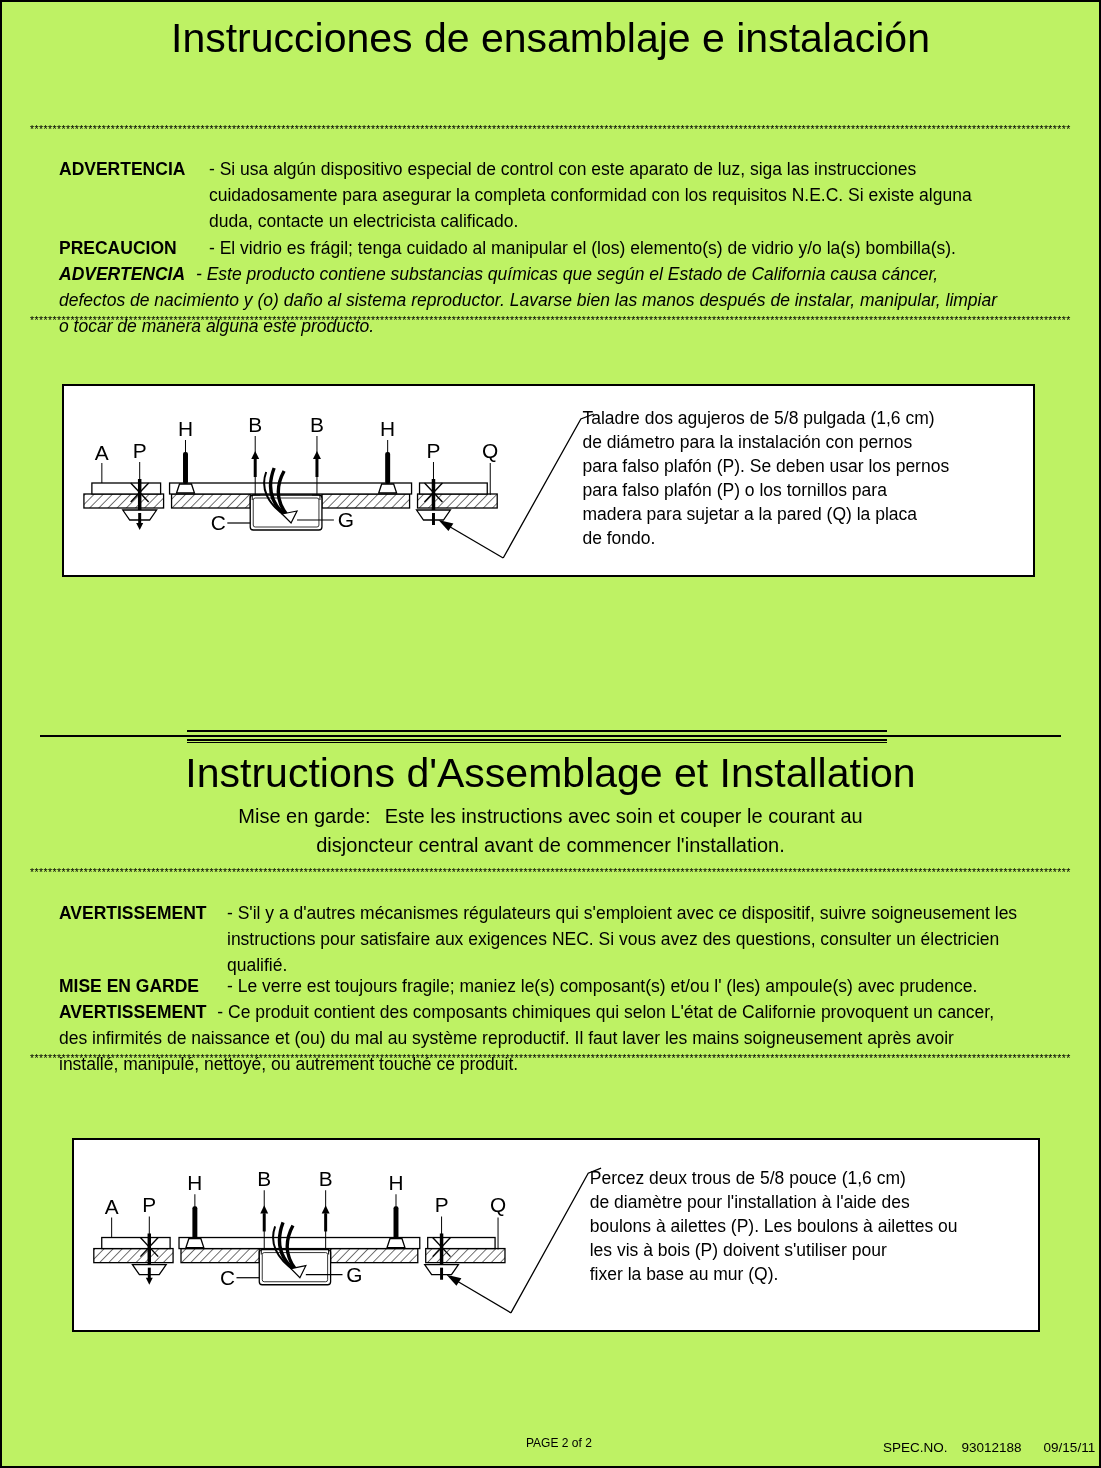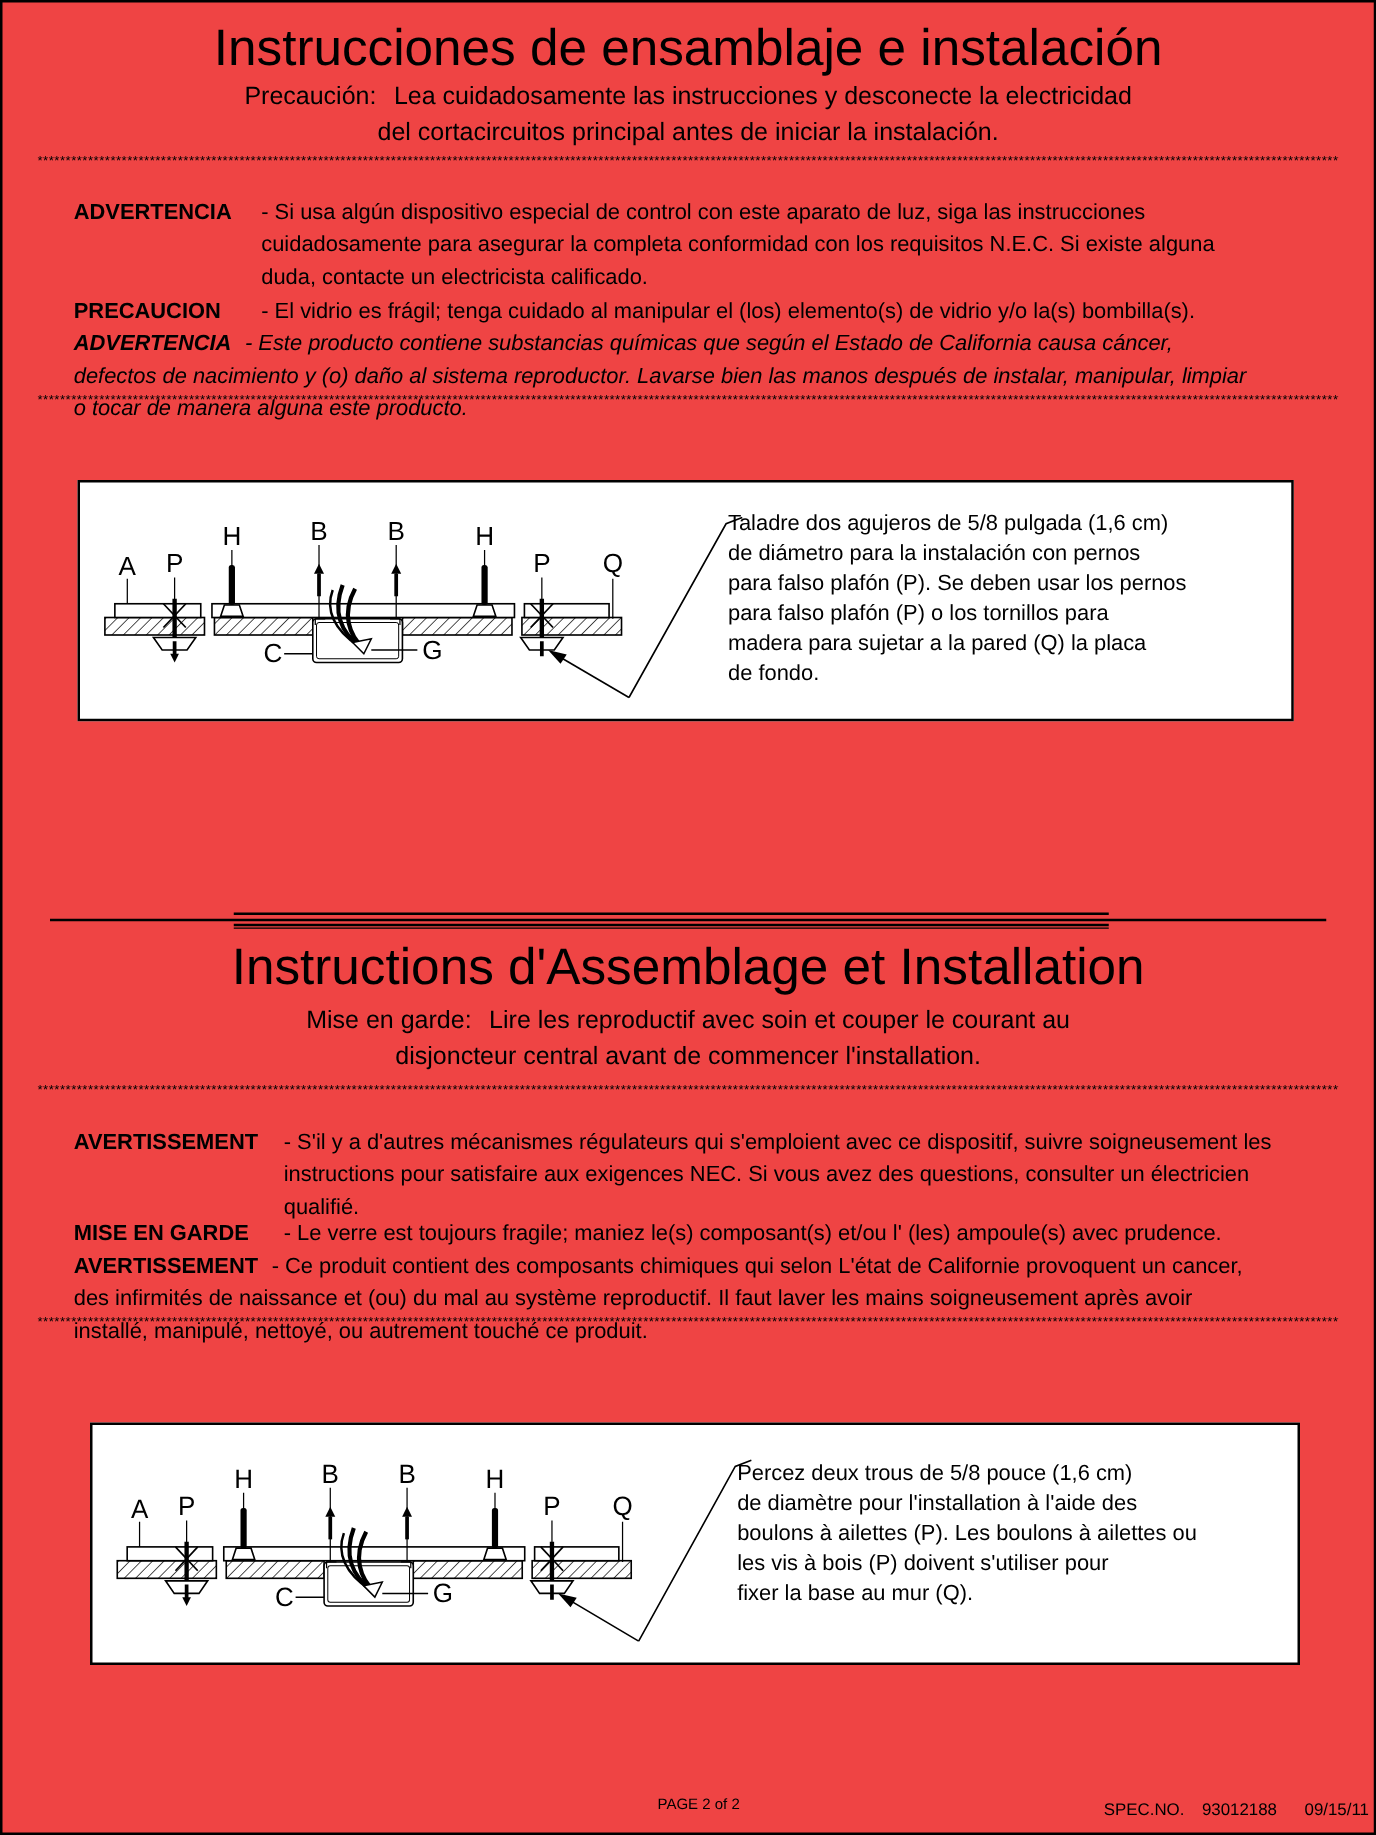--- a/index.html
+++ b/index.html
@@ -1,21 +1,21 @@
 <!DOCTYPE html>
 <html><head>
 <meta charset="utf-8">
 <style>
   html,body{margin:0;padding:0;background:#fff;}
   .page{
     position:relative;
     width:1101px;height:1468px;
     box-sizing:border-box;
     border:2px solid #000;
-    background:#ef4444;
+    background:#bef264;
     font-family:"Liberation Sans", sans-serif;
     color:#000;
     overflow:hidden;
   }
   .abs{position:absolute;}
   .big-title{
     left:0;right:0;text-align:center;
     font-size:41px;line-height:46px;font-weight:normal;
     letter-spacing:0px;white-space:nowrap;
   }
@@ -64,24 +64,20 @@
   .footer-spec span:last-child{margin-right:0;}
   svg text{font-family:"Liberation Sans",sans-serif;font-size:21px;fill:#000;}
 </style>
 </head>
 <body>
 
 <div class="page">
 
   <div class="abs big-title" style="top:13px;">Instrucciones de ensamblaje e instalación</div>
 
-  <div class="abs subtitle" style="top:61px;">
-    <div><span class="sub-label">Precaución:</span><span>Lea cuidadosamente las instrucciones y desconecte la electricidad</span></div>
-    <div>del cortacircuitos  principal antes de iniciar la instalación.</div>
-  </div>
 
   <div class="abs ast-row" style="top:121px;">************************************************************************************************************************************************************************************************************************************************</div>
 
   <div class="abs warn warn-hang col-es w1es" style="top:138px;">
     <div class="wlabel">ADVERTENCIA</div>
     <div class="wtext">- Si usa algún dispositivo especial de control con este aparato de luz, siga las  instrucciones cuidadosamente para asegurar la completa conformidad con los requisitos N.E.C.  Si existe alguna duda, contacte un electricista calificado.</div>
   </div>
 
   <div class="abs warn warn-hang col-es" style="top:217px;">
     <div class="wlabel">PRECAUCION</div>
@@ -213,21 +209,21 @@
   <div class="abs section-divider" style="top:726px;">
     <div class="sd-short sd-a"></div>
     <div class="sd-long"></div>
     <div class="sd-short sd-b"></div>
     <div class="sd-short sd-c"></div>
   </div>
 
   <div class="abs big-title" style="top:748px;">Instructions d'Assemblage et Installation</div>
 
   <div class="abs subtitle" style="top:800px;">
-    <div><span class="sub-label">Mise en garde:</span><span>Lire les reproductif avec soin et couper le courant au</span></div>
+    <div><span class="sub-label">Mise en garde:</span><span>Este les instructions avec soin et couper le courant au</span></div>
     <div>disjoncteur central avant de  commencer l'installation.</div>
   </div>
 
   <div class="abs ast-row" style="top:864px;">************************************************************************************************************************************************************************************************************************************************</div>
 
   <div class="abs warn warn-hang col-fr w1fr" style="top:882px;">
     <div class="wlabel">AVERTISSEMENT</div>
     <div class="wtext">- S'il y a d'autres mécanismes régulateurs qui s'emploient avec ce dispositif,  suivre soigneusement les  instructions pour satisfaire aux exigences NEC.  Si vous avez des  questions, consulter un électricien qualifié.</div>
   </div>
 

